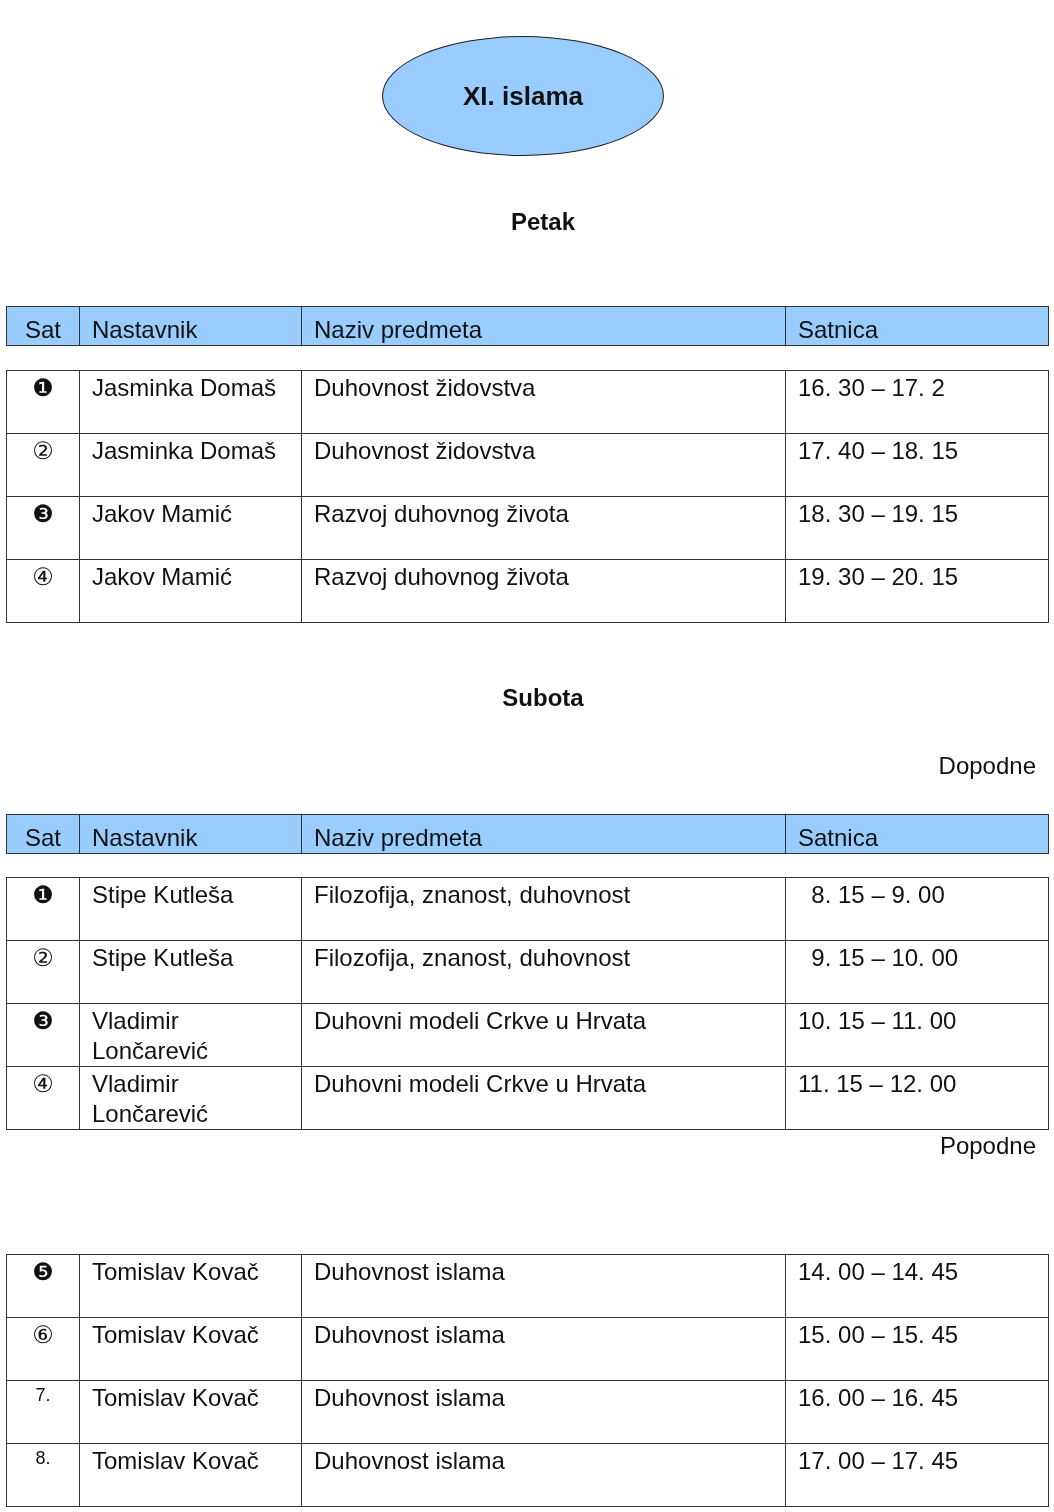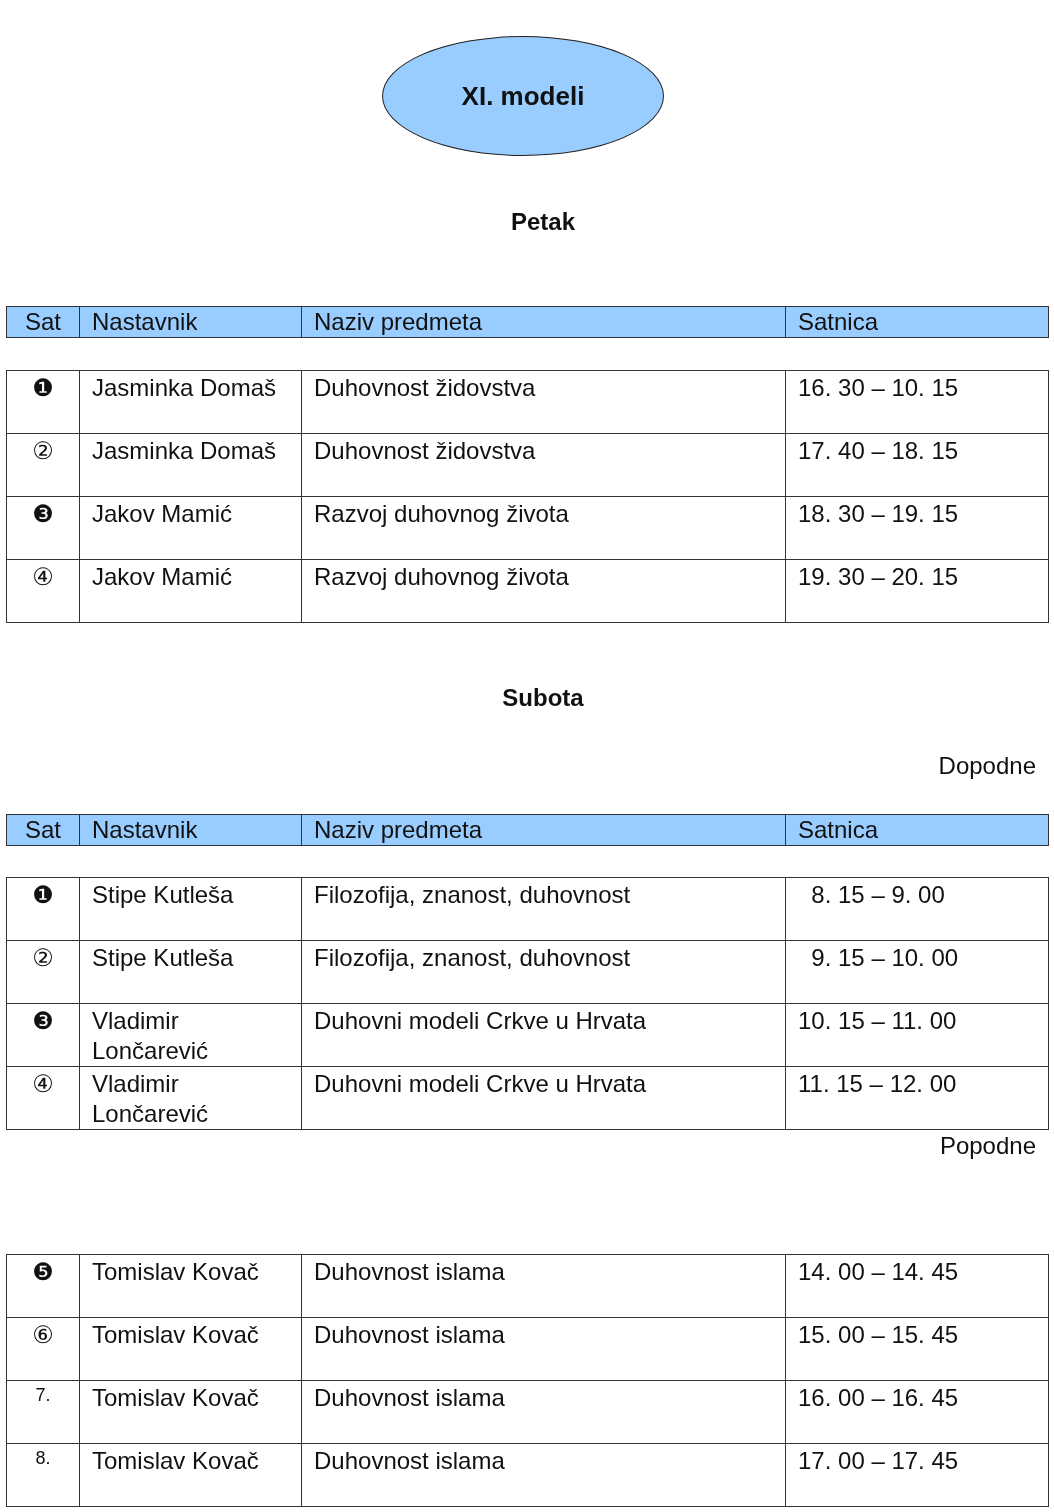--- a/index.html
+++ b/index.html
@@ -22,32 +22,32 @@
       position: absolute; right: 18px; font-size: 24px;
     }
     table {
       position: absolute; left: 6px; width: 1042px; border-collapse: collapse;
       table-layout: fixed; font-size: 24px;
     }
     td {
       border: 1.5px solid #333; vertical-align: top; padding: 2px 0 0 12px;
       line-height: 30px; box-sizing: border-box;
     }
-    .hdr td { background: #99ccff; padding-top: 0; line-height: 30px; }
+    .hdr td { background: #99ccff; padding-top: 8px; line-height: 30px; }
     td.sat { text-align: center; padding-left: 0; }
     td.sat-small { font-size: 18px; line-height: 24px; }
     col.c1 { width: 73px; } col.c2 { width: 222px; } col.c3 { width: 484px; } col.c4 { width: 263px; }
     tr.r2 td { height: 63px; }
     tr.r2b td { height: 63px; }
   </style>
 </head>
 <body>
 
 <div class="ellipse">
-  <div>XI. modeli</div>
+  <div>XI. islama</div>
 </div>
 
 <div class="day-title" style="top:208px">Petak</div>
 
 <table style="top:306px">
   <colgroup>
       <col class="c1">
       <col class="c2">
       <col class="c3">
       <col class="c4">
@@ -67,21 +67,21 @@
       <col class="c1">
       <col class="c2">
       <col class="c3">
       <col class="c4">
     </colgroup>
   <tbody>
       <tr class="r2">
     <td class="sat">❶</td>
     <td>Jasminka Domaš</td>
     <td>Duhovnost židovstva</td>
-    <td>16. 30 – 10. 15</td>
+    <td>16. 30 – 17. 2</td>
   </tr>
   <tr class="r2">
     <td class="sat">②</td>
     <td>Jasminka Domaš</td>
     <td>Duhovnost židovstva</td>
     <td>17. 40 – 18. 15</td>
   </tr>
   <tr class="r2">
     <td class="sat">❸</td>
     <td>Jakov Mamić</td>

